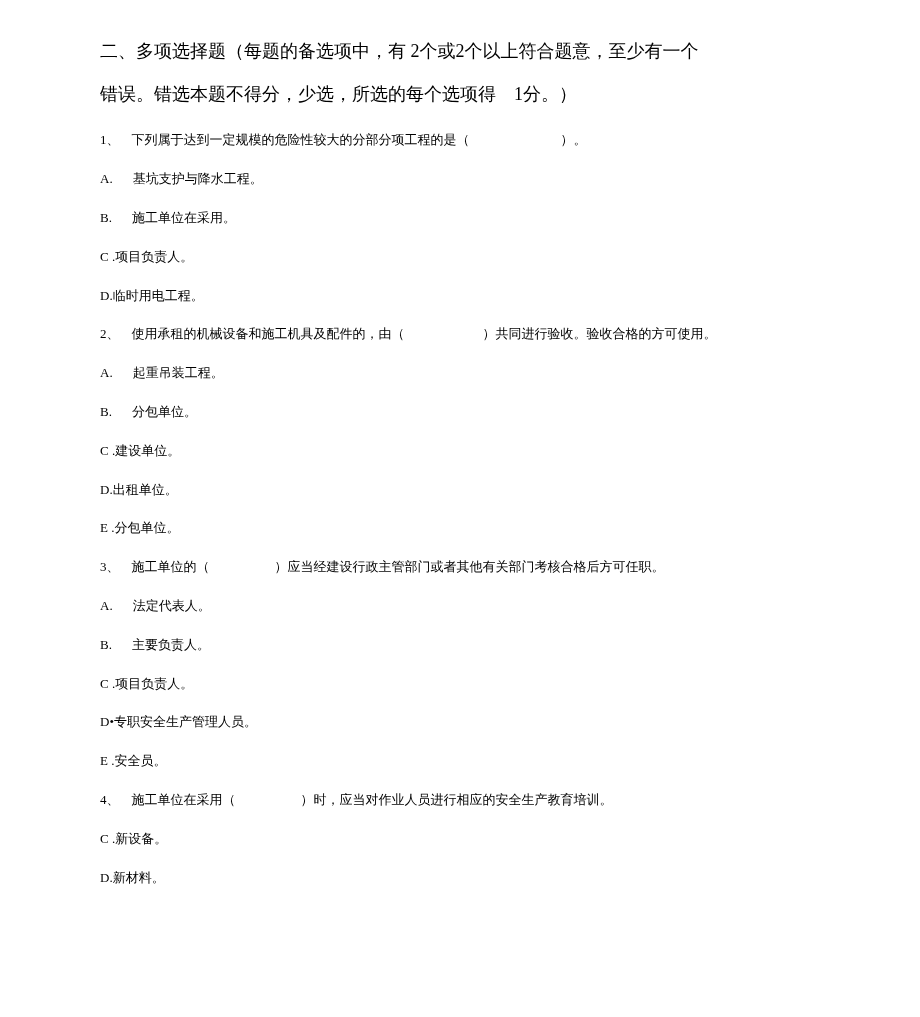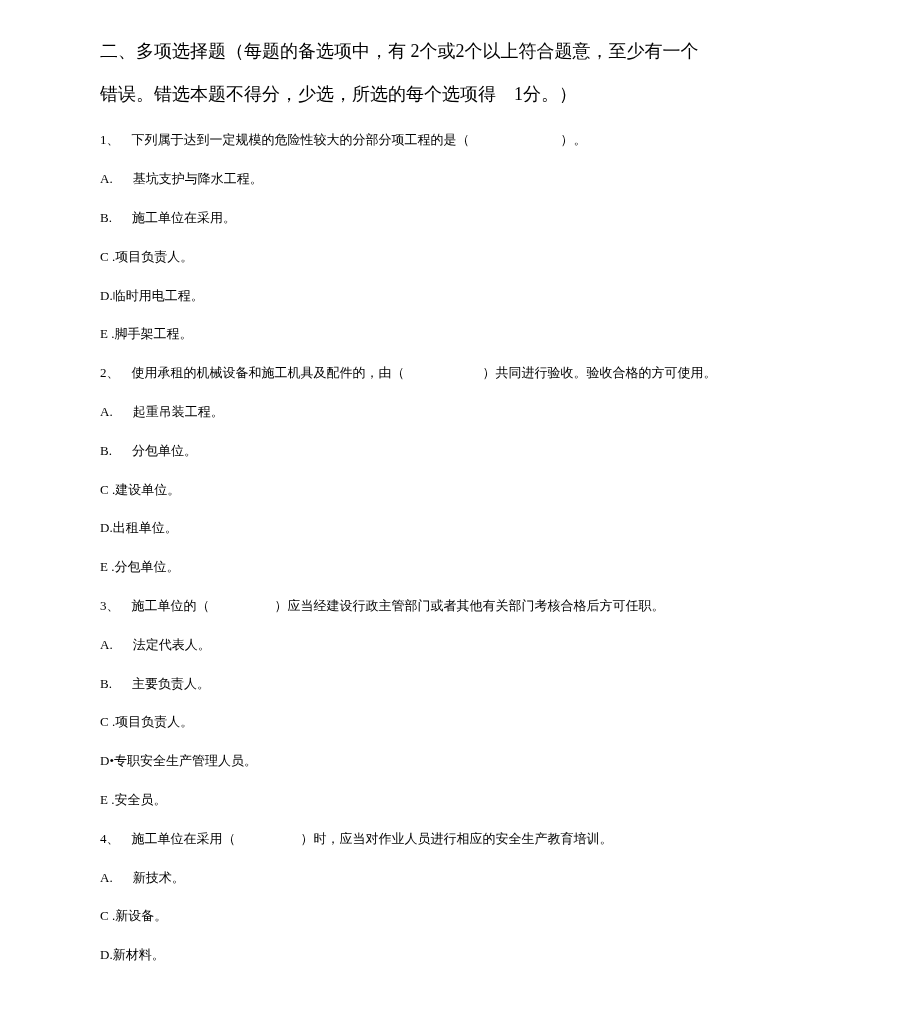--- a/index.html
+++ b/index.html
@@ -46,30 +46,28 @@
   <div>二、多项选择题（每题的备选项中，有 2个或2个以上符合题意，至少有一个</div>
   <div>错误。错选本题不得分，少选，所选的每个选项得　1分。）</div>
 </div>
 
 <div id="questions-container">
     <div class="question"><span>1、</span><span class="gap-small"></span><span>下列属于达到一定规模的危险性较大的分部分项工程的是（　　　　　　　）。</span></div>
     <div class="option"><span>A.</span><span class="gap-med"></span><span>基坑支护与降水工程。</span></div>
     <div class="option"><span>B.</span><span class="gap-med"></span><span>施工单位在采用。</span></div>
     <div class="option"><span>C .</span><span>项目负责人。</span></div>
     <div class="option"><span>D.</span><span>临时用电工程。</span></div>
-    <div class="option"><span>E .</span><span>脚手架工程。</span></div>
     <div class="question"><span>2、</span><span class="gap-small"></span><span>使用承租的机械设备和施工机具及配件的，由（　　　　　　）共同进行验收。验收合格的方可使用。</span></div>
     <div class="option"><span>A.</span><span class="gap-med"></span><span>起重吊装工程。</span></div>
     <div class="option"><span>B.</span><span class="gap-med"></span><span>分包单位。</span></div>
     <div class="option"><span>C .</span><span>建设单位。</span></div>
     <div class="option"><span>D.</span><span>出租单位。</span></div>
     <div class="option"><span>E .</span><span>分包单位。</span></div>
     <div class="question"><span>3、</span><span class="gap-small"></span><span>施工单位的（　　　　　）应当经建设行政主管部门或者其他有关部门考核合格后方可任职。</span></div>
     <div class="option"><span>A.</span><span class="gap-med"></span><span>法定代表人。</span></div>
     <div class="option"><span>B.</span><span class="gap-med"></span><span>主要负责人。</span></div>
     <div class="option"><span>C .</span><span>项目负责人。</span></div>
     <div class="option"><span>D•</span><span>专职安全生产管理人员。</span></div>
     <div class="option"><span>E .</span><span>安全员。</span></div>
     <div class="question"><span>4、</span><span class="gap-small"></span><span>施工单位在采用（　　　　　）时，应当对作业人员进行相应的安全生产教育培训。</span></div>
-    <div class="option"><span>A.</span><span class="gap-med"></span><span>新技术。</span></div>
     <div class="option"><span>C .</span><span>新设备。</span></div>
     <div class="option"><span>D.</span><span>新材料。</span></div>
   </div>
 
 </body></html>

